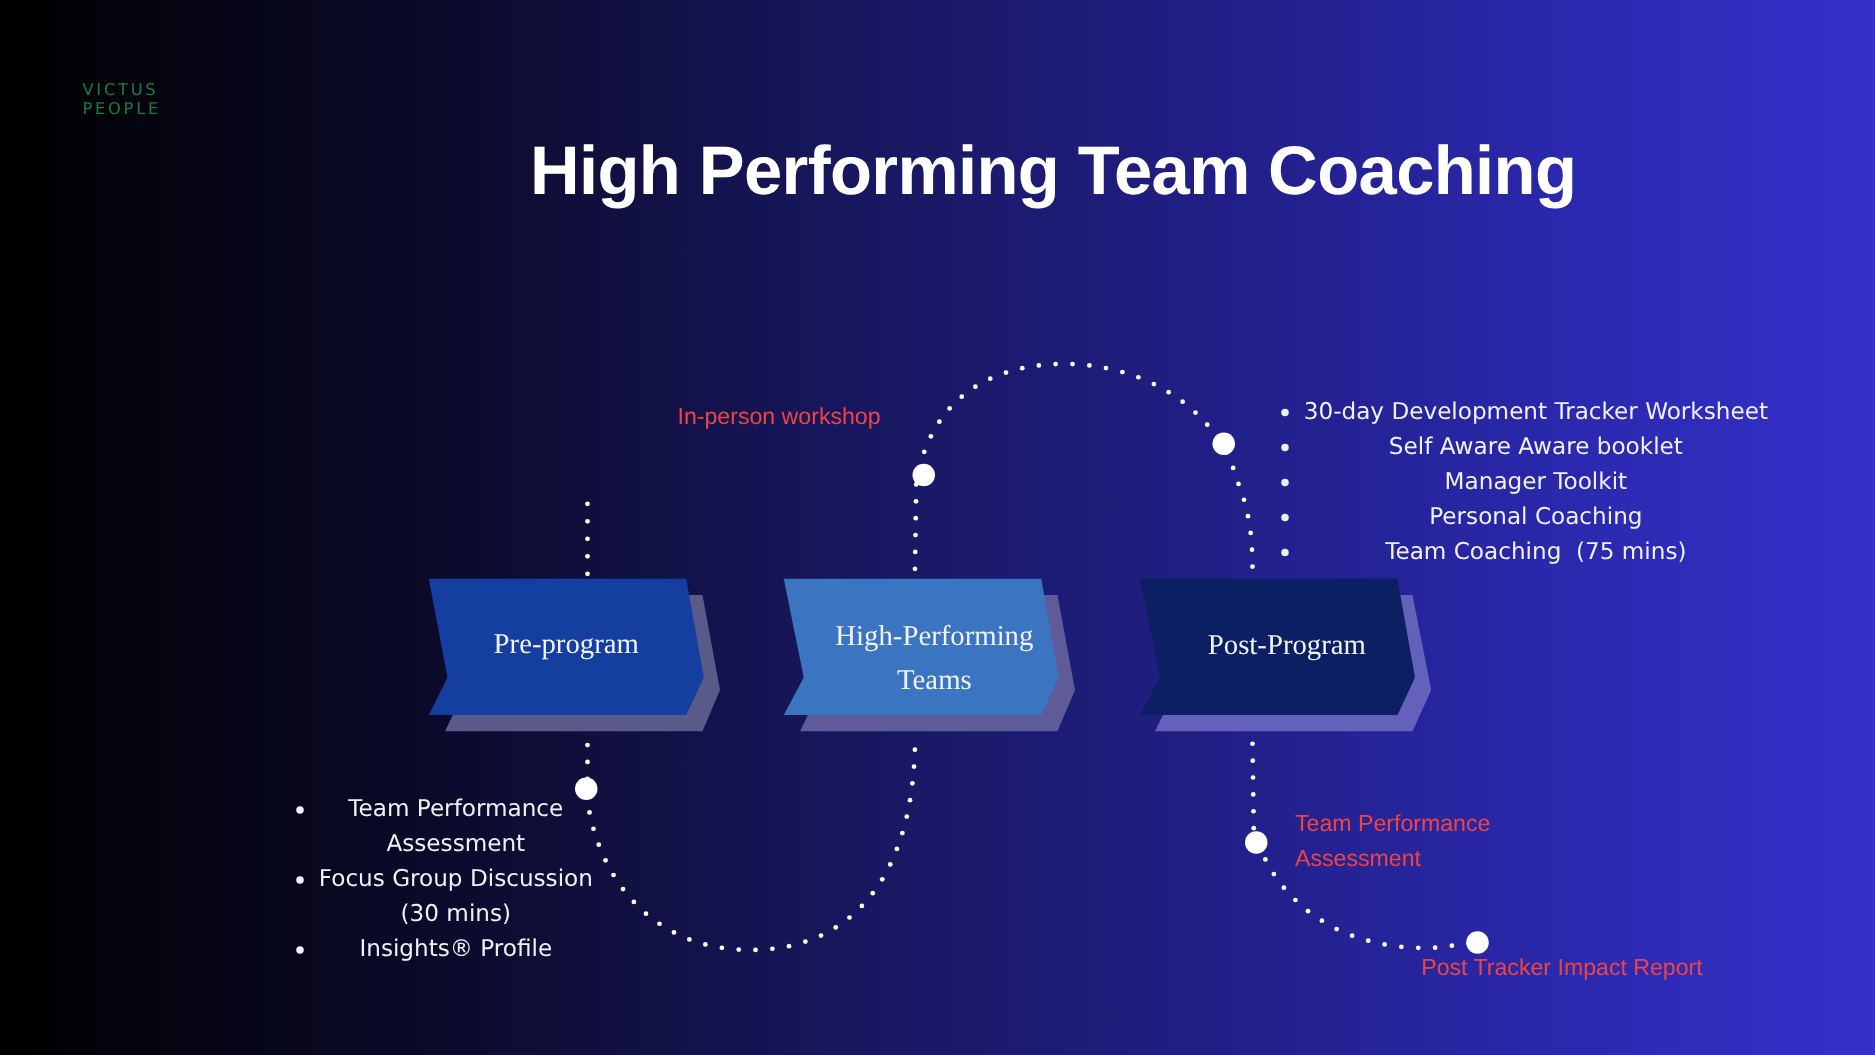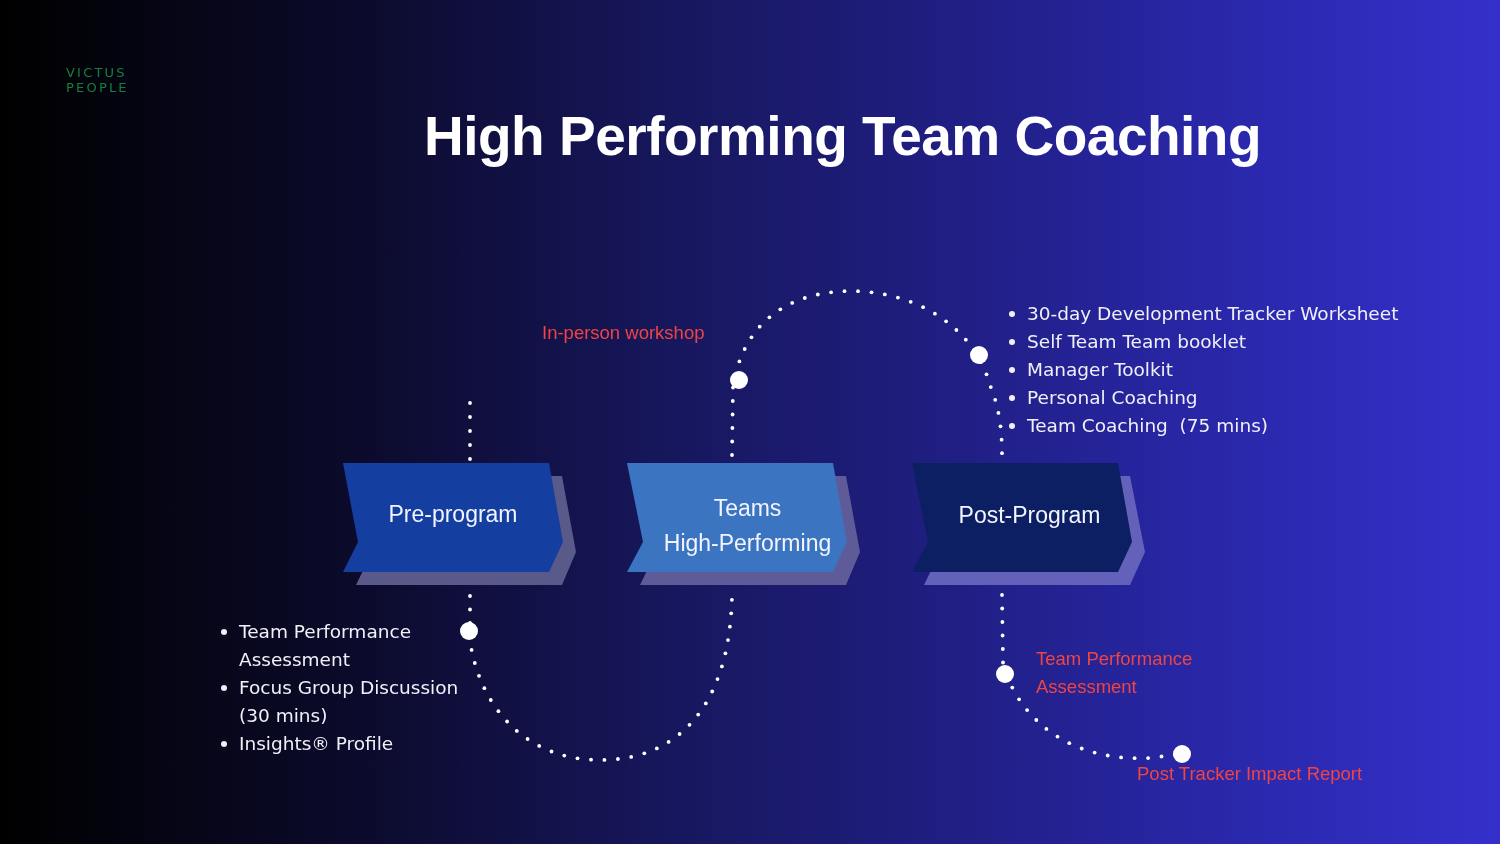--- a/index.html
+++ b/index.html
@@ -15,30 +15,30 @@
     line-height: 15px; color: #15803d;
   }
   .logo div { white-space: nowrap; }
   .title {
     position: absolute; left: 424px; top: 104px;
     font-family: "Liberation Sans", sans-serif; font-weight: bold;
     font-size: 55px; letter-spacing: -0.5px; white-space: nowrap;
   }
   svg.paths { position: absolute; left: 0; top: 0; }
   .step-text {
-    position: absolute; text-align: center; font-family: Liberation Sans, sans-serif;
+    position: absolute; text-align: center; font-family: Liberation Serif, serif;
     font-size: 23px; line-height: 35px; color: #f2f4ff; white-space: nowrap;
   }
   .label {
     position: absolute; font-family: Liberation Sans, sans-serif; font-size: 18.5px;
     color: #ef4444; white-space: nowrap; line-height: 28px;
   }
   ul.bullets {
-    position: absolute; margin: 0; padding: 0; list-style: none;
-    font-family: "DejaVu Sans", sans-serif; font-size: 18.5px; line-height: 28px; color: #f0f0f8;
+    position: absolute; margin: 16px; padding: 0; list-style: none;
+    font-family: "DejaVu Sans", sans-serif; font-size: 18.5px; line-height: 28px; color: #f0f0f8; text-align: center;
   }
   ul.bullets li { position: relative; padding-left: 20px; white-space: nowrap; }
   ul.bullets li::before {
     content: ""; position: absolute; left: 2px; top: 11px; width: 6px; height: 6px;
     border-radius: 50%; background: #f0f0f8;
   }
   ul.bullets li.cont::before { display: none; }
 </style>
 </head>
 <body>
@@ -167,40 +167,40 @@
   <circle cx="739" cy="380" r="9" fill="#ffffff"></circle>
   <circle cx="979" cy="355" r="9" fill="#ffffff"></circle>
   <circle cx="1005" cy="674" r="9" fill="#ffffff"></circle>
   <circle cx="1182" cy="754" r="9" fill="#ffffff"></circle>
 </svg>
 
 <div class="step-text" style="left:343px; top:497px; width:220px;">
   <span>Pre-program</span>
 </div>
 <div class="step-text" style="left:630px; top:491px; width:235px;">
+  <div>High-Performing</div>
   <div>Teams</div>
-  <div>High-Performing</div>
 </div>
 <div class="step-text" style="left:917px; top:498px; width:225px;">
   <span>Post-Program</span>
 </div>
 
 <ul class="bullets" style="left:219px; top:618px;">
   <li>Team Performance</li>
   <li class="cont">Assessment</li>
   <li>Focus Group Discussion</li>
   <li class="cont">(30 mins)</li>
   <li>Insights® Profile</li>
 </ul>
 
 <div class="label" style="left:542px; top:319px;">In-person workshop</div>
 
 <ul class="bullets" style="left:1007px; top:300px;">
   <li>30-day Development Tracker Worksheet</li>
-  <li>Self Team Team booklet</li>
+  <li>Self Aware Aware booklet</li>
   <li>Manager Toolkit</li>
   <li>Personal Coaching</li>
   <li style="white-space:pre;">Team Coaching  (75 mins)</li>
 </ul>
 
 <div class="label" style="left:1036px; top:645px;">
   <div>Team Performance</div>
   <div>Assessment</div>
 </div>
 

